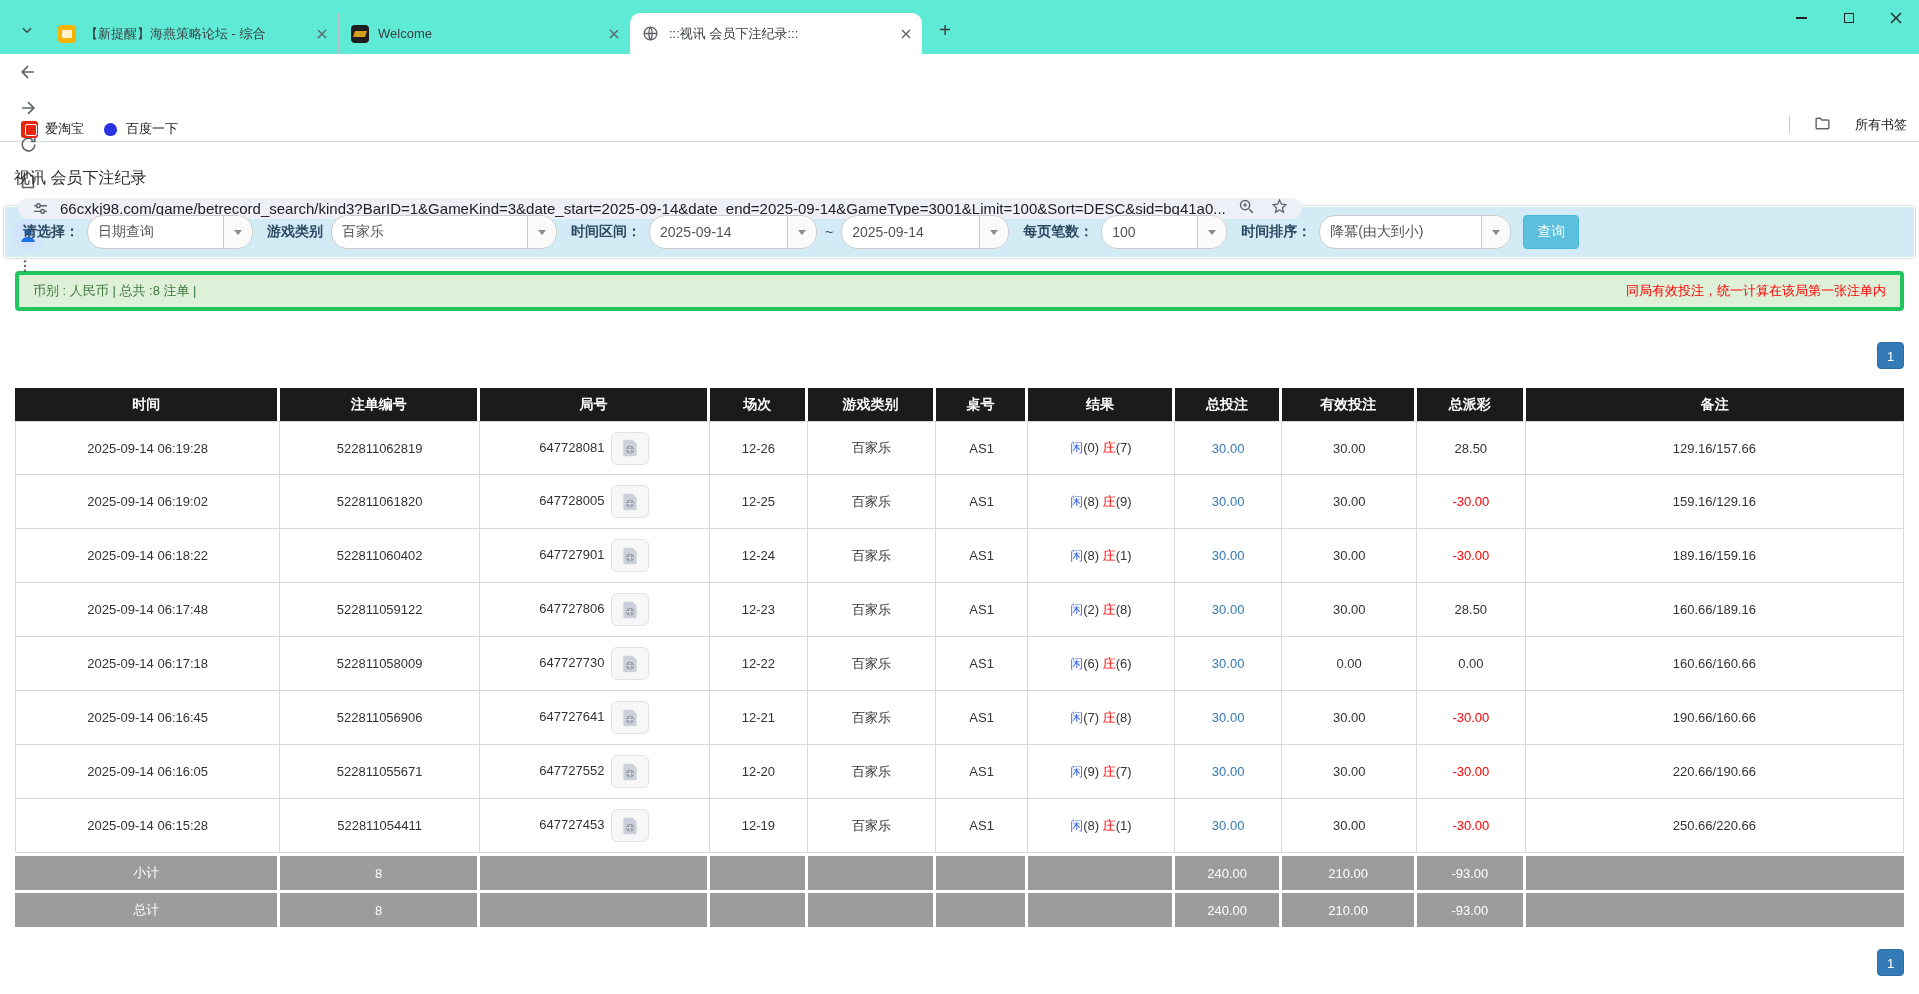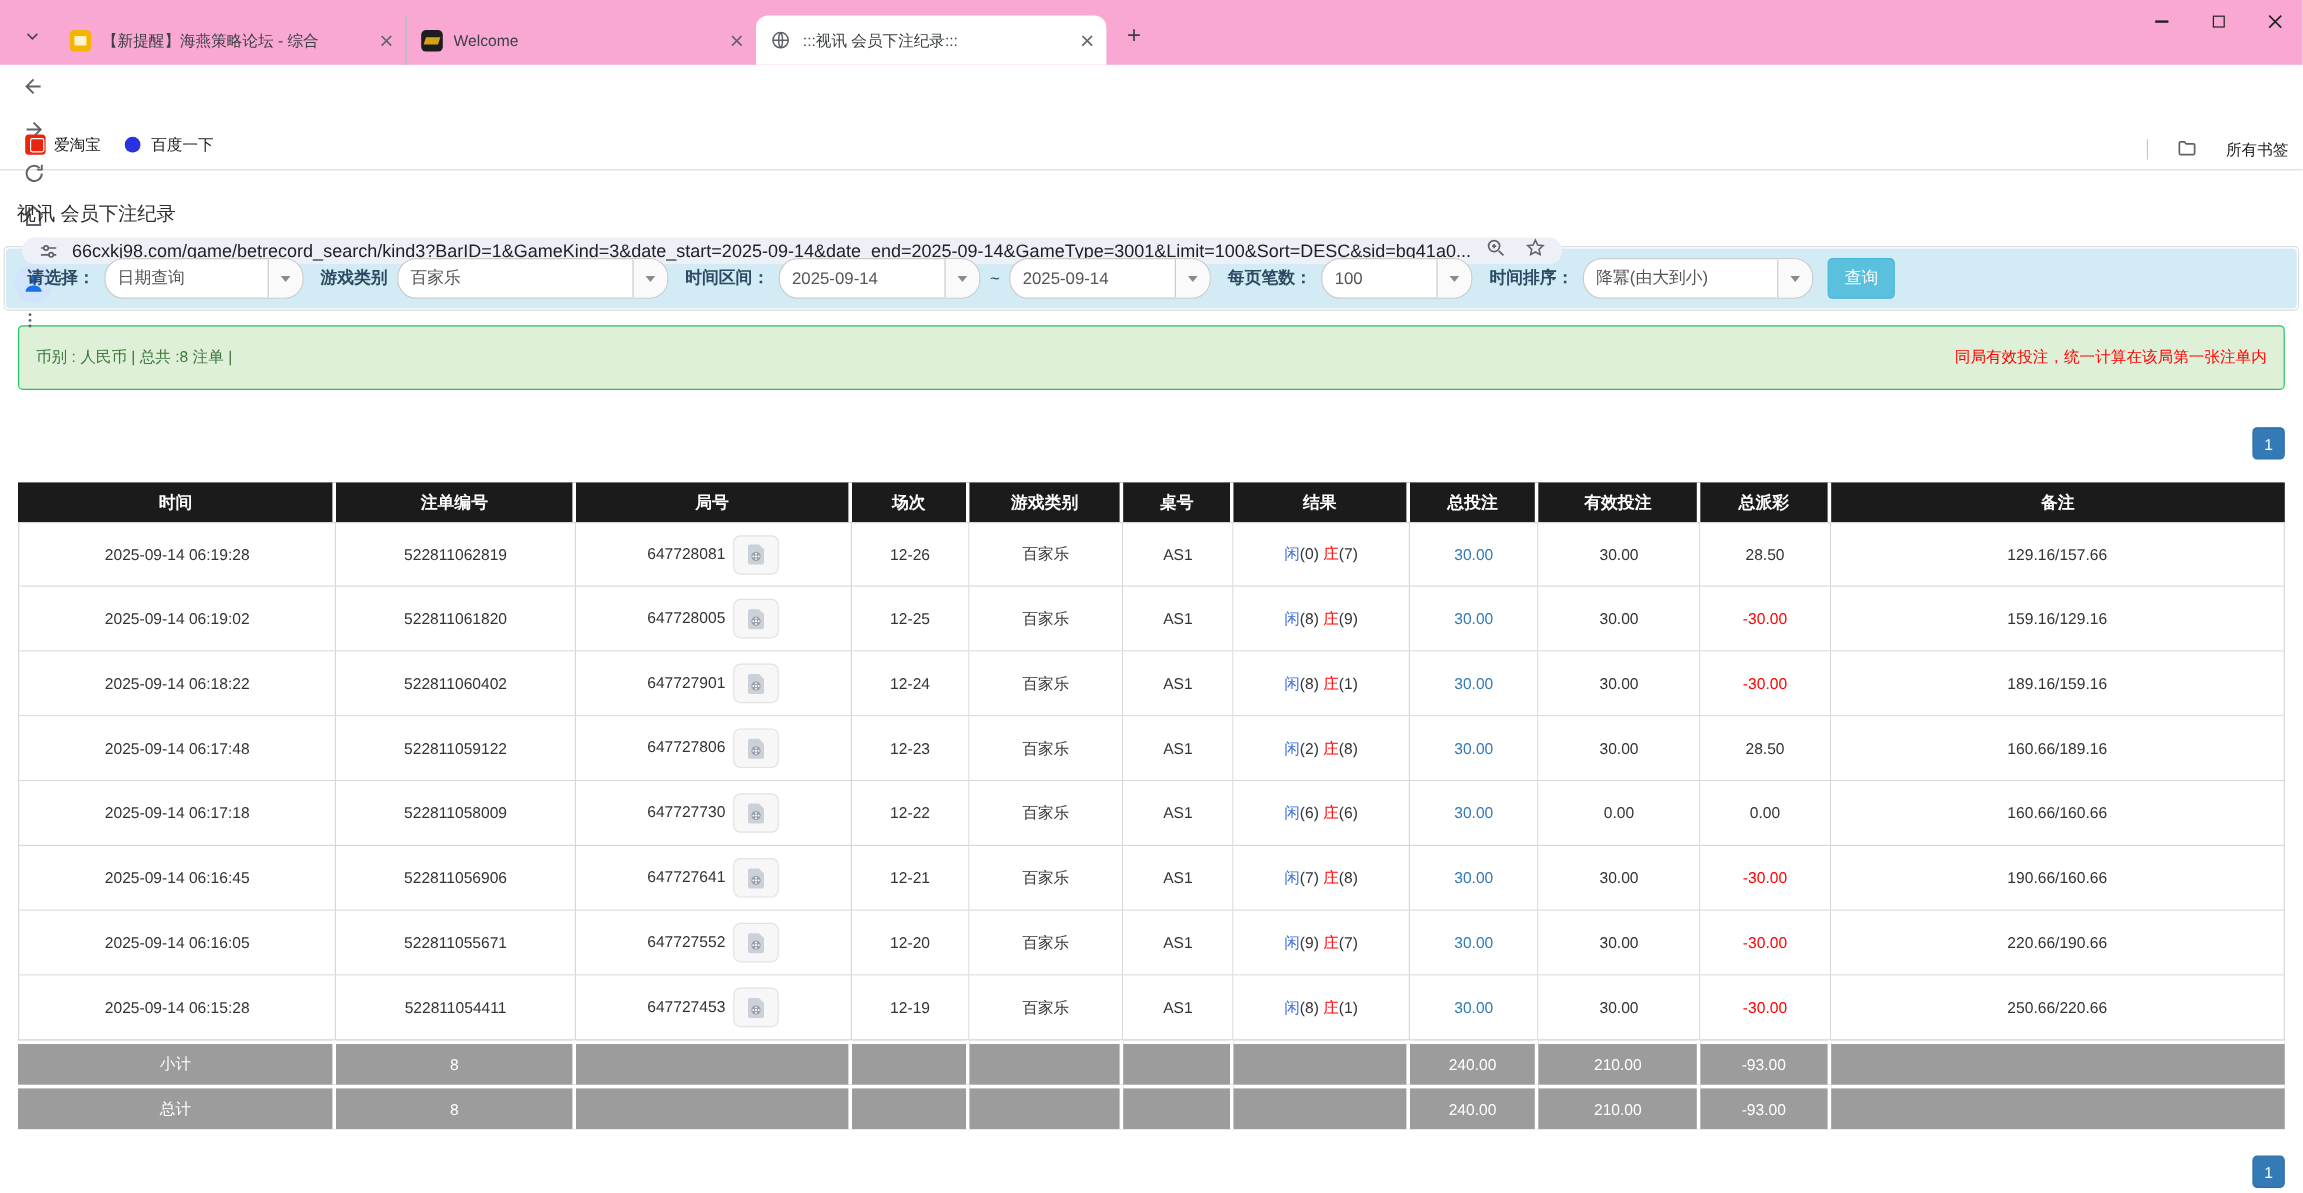--- a/index.html
+++ b/index.html
@@ -1,20 +1,20 @@
 <!DOCTYPE html>
 <html><head>
 <meta charset="utf-8">
 <style>
   * { margin:0; padding:0; box-sizing:border-box; }
   html,body { width:1919px; height:994px; overflow:hidden; background:#fff;
     font-family:"Liberation Sans","DejaVu Sans",sans-serif; }
 
   
-  .tab-strip { height:54px; background:#f9a8d4; display:flex; align-items:flex-end; padding-left:10px; position:relative; }
+  .tab-strip { height:54px; background:#5eead4; display:flex; align-items:flex-end; padding-left:10px; position:relative; }
   .tab-search { width:30px; height:30px; margin:0 4px 9px 2px; display:flex; align-items:center; justify-content:center; color:#45494d; border-radius:50%; }
   .tab { width:292px; height:41px; display:flex; align-items:center; padding:0 8px 0 12px; font-size:13px; color:#3c4043; border-radius:10px 10px 0 0; }
   .tab.inactive + .tab.inactive { border-left:1px solid #b6b9bd; border-radius:0; }
   .tab.active { background:#fff; }
   .tab .favicon { width:18px; height:18px; margin-right:9px; flex:none; border-radius:4px; position:relative; }
   .fav-forum { background:#f4b400; }
   .fav-forum::after { content:""; position:absolute; left:4px; top:5px; width:10px; height:8px; background:#fff3cd; border-radius:1px; }
   .fav-welcome { background:#1d1d1f; }
   .fav-welcome::after { content:""; position:absolute; left:3px; top:6px; width:12px; height:6px; background:#d4a017; transform:skewX(-18deg); }
   .tab .title { flex:1; overflow:hidden; white-space:nowrap; }
@@ -28,21 +28,21 @@
   .toolbar { height:54px; background:#fff; display:flex; align-items:flex-start; padding:0 10px;flex-direction:column; }
   .nav-btn { width:36px; height:36px; border-radius:50%; display:flex; align-items:center; justify-content:center; flex:none; }
   .omnibox { flex:1; height:38px; background:#edf0f7; border-radius:19px; display:flex; align-items:center; padding:0 14px; margin:0 8px; min-width:0; }
   .site-icon { margin-right:11px; flex:none; display:flex; }
   .url-text { flex:1; font-size:15px; color:#202124; white-space:nowrap; overflow:hidden; }
   .pill-icons { display:flex; gap:16px; margin-left:12px; flex:none; }
   .avatar { width:32px; height:32px; border-radius:50%; background:#d2e3fc; display:flex; align-items:center; justify-content:center; margin:0 6px 0 2px; flex:none; }
   .menu-dots { width:30px; height:30px; display:flex; align-items:center; justify-content:center; flex:none; }
 
   .bookmarks { height:34px; background:#fff; border-bottom:1px solid #dadce0; display:flex; align-items:center; padding:0 12px; font-size:13px; color:#202124; }
-  .bookmark { display:flex; align-items:flex-start; gap:7px; padding:0 9px; height:26px; border-radius:13px; }
+  .bookmark { display:flex; align-items:flex-end; gap:7px; padding:0 9px; height:26px; border-radius:13px; }
   .bm-icon { width:17px; height:17px; border-radius:3px; position:relative; flex:none; }
   .bm-taobao { background:#e8250e; }
   .bm-taobao::after { content:""; position:absolute; left:3.5px; top:3.5px; width:10px; height:10px; border:1.5px solid #fff; border-radius:2px; }
   .bm-baidu { background:transparent; }
   .bm-baidu::after { content:""; position:absolute; left:2px; top:2px; width:13px; height:13px; background:#2932e1; border-radius:50% 50% 46% 46%; }
   .bm-right { margin-left:auto; display:flex; align-items:center; gap:24px; }
   .bm-divider { width:1px; height:17px; background:#c7cacd; }
 
   
   .content { background:#fff; }
@@ -53,21 +53,21 @@
   .f-label { font-size:14px; font-weight:700; color:#2b4a62; white-space:nowrap; margin-left:6px; }
   .f-label:first-child { margin-left:8px; }
   .sel { height:34px; background:#fff; border:1px solid #ccc; border-radius:16px; display:flex; align-items:stretch; overflow:hidden; }
   .sel .val { display:flex; align-items:center; padding:0 10px; font-size:14px; color:#555; flex:1; white-space:nowrap; }
   .sel .caret-box { width:29px; border-left:1px solid #ccc; background:#fafafa; display:flex; align-items:center; justify-content:center; flex:none; }
   .caret { width:0; height:0; border-left:4px solid transparent; border-right:4px solid transparent; border-top:5px solid #8a8a8a; }
   .w-query{width:166px;} .w-game{width:226px;} .w-date{width:168px;} .w-size{width:126px;} .w-sort{width:192px;}
   .tilde { color:#2b4a62; font-size:14px; }
   .search-btn { height:34px; padding:0 13px; background:#5bc0de; border:1px solid #46b8da; border-radius:4px; color:#fff; font-size:14px; margin-left:4px; cursor:pointer; }
 
-  .info-bar { margin:12px 15px 0; height:54px; background:#dff0d8; border:1px solid #22c55e; border-radius:4px; display:flex; align-items:center; justify-content:space-between; padding:0 14px; }
+  .info-bar { margin:12px 15px 0; height:40px; background:#dff0d8; border:4px solid #22c55e; border-radius:4px; display:flex; align-items:center; justify-content:space-between; padding:0 14px; }
   .info-left { font-size:13px; color:#3c763d; }
   .info-right { font-size:13px; color:#f00; }
 
   .pag-row { margin:31px 15px 0; text-align:right; height:27px; }
   .page-btn { display:inline-block; min-width:27px; height:27px; line-height:27px; background:#337ab7; border:1px solid #2e6da4; border-radius:4px; color:#fff; font-size:13px; text-align:center; }
   .pag-bottom { margin-top:22px; }
 
   table.records { width:calc(100% - 30px); margin:19px 15px 0; border-collapse:separate; border-spacing:0; table-layout:fixed; font-size:13px; color:#333; text-align:center; }
   .records th { background:#1b1b1b; color:#fff; font-size:14px; font-weight:700; height:33px; border-right:3px solid #fff; }
   .records th:last-child { border-right:none; }

